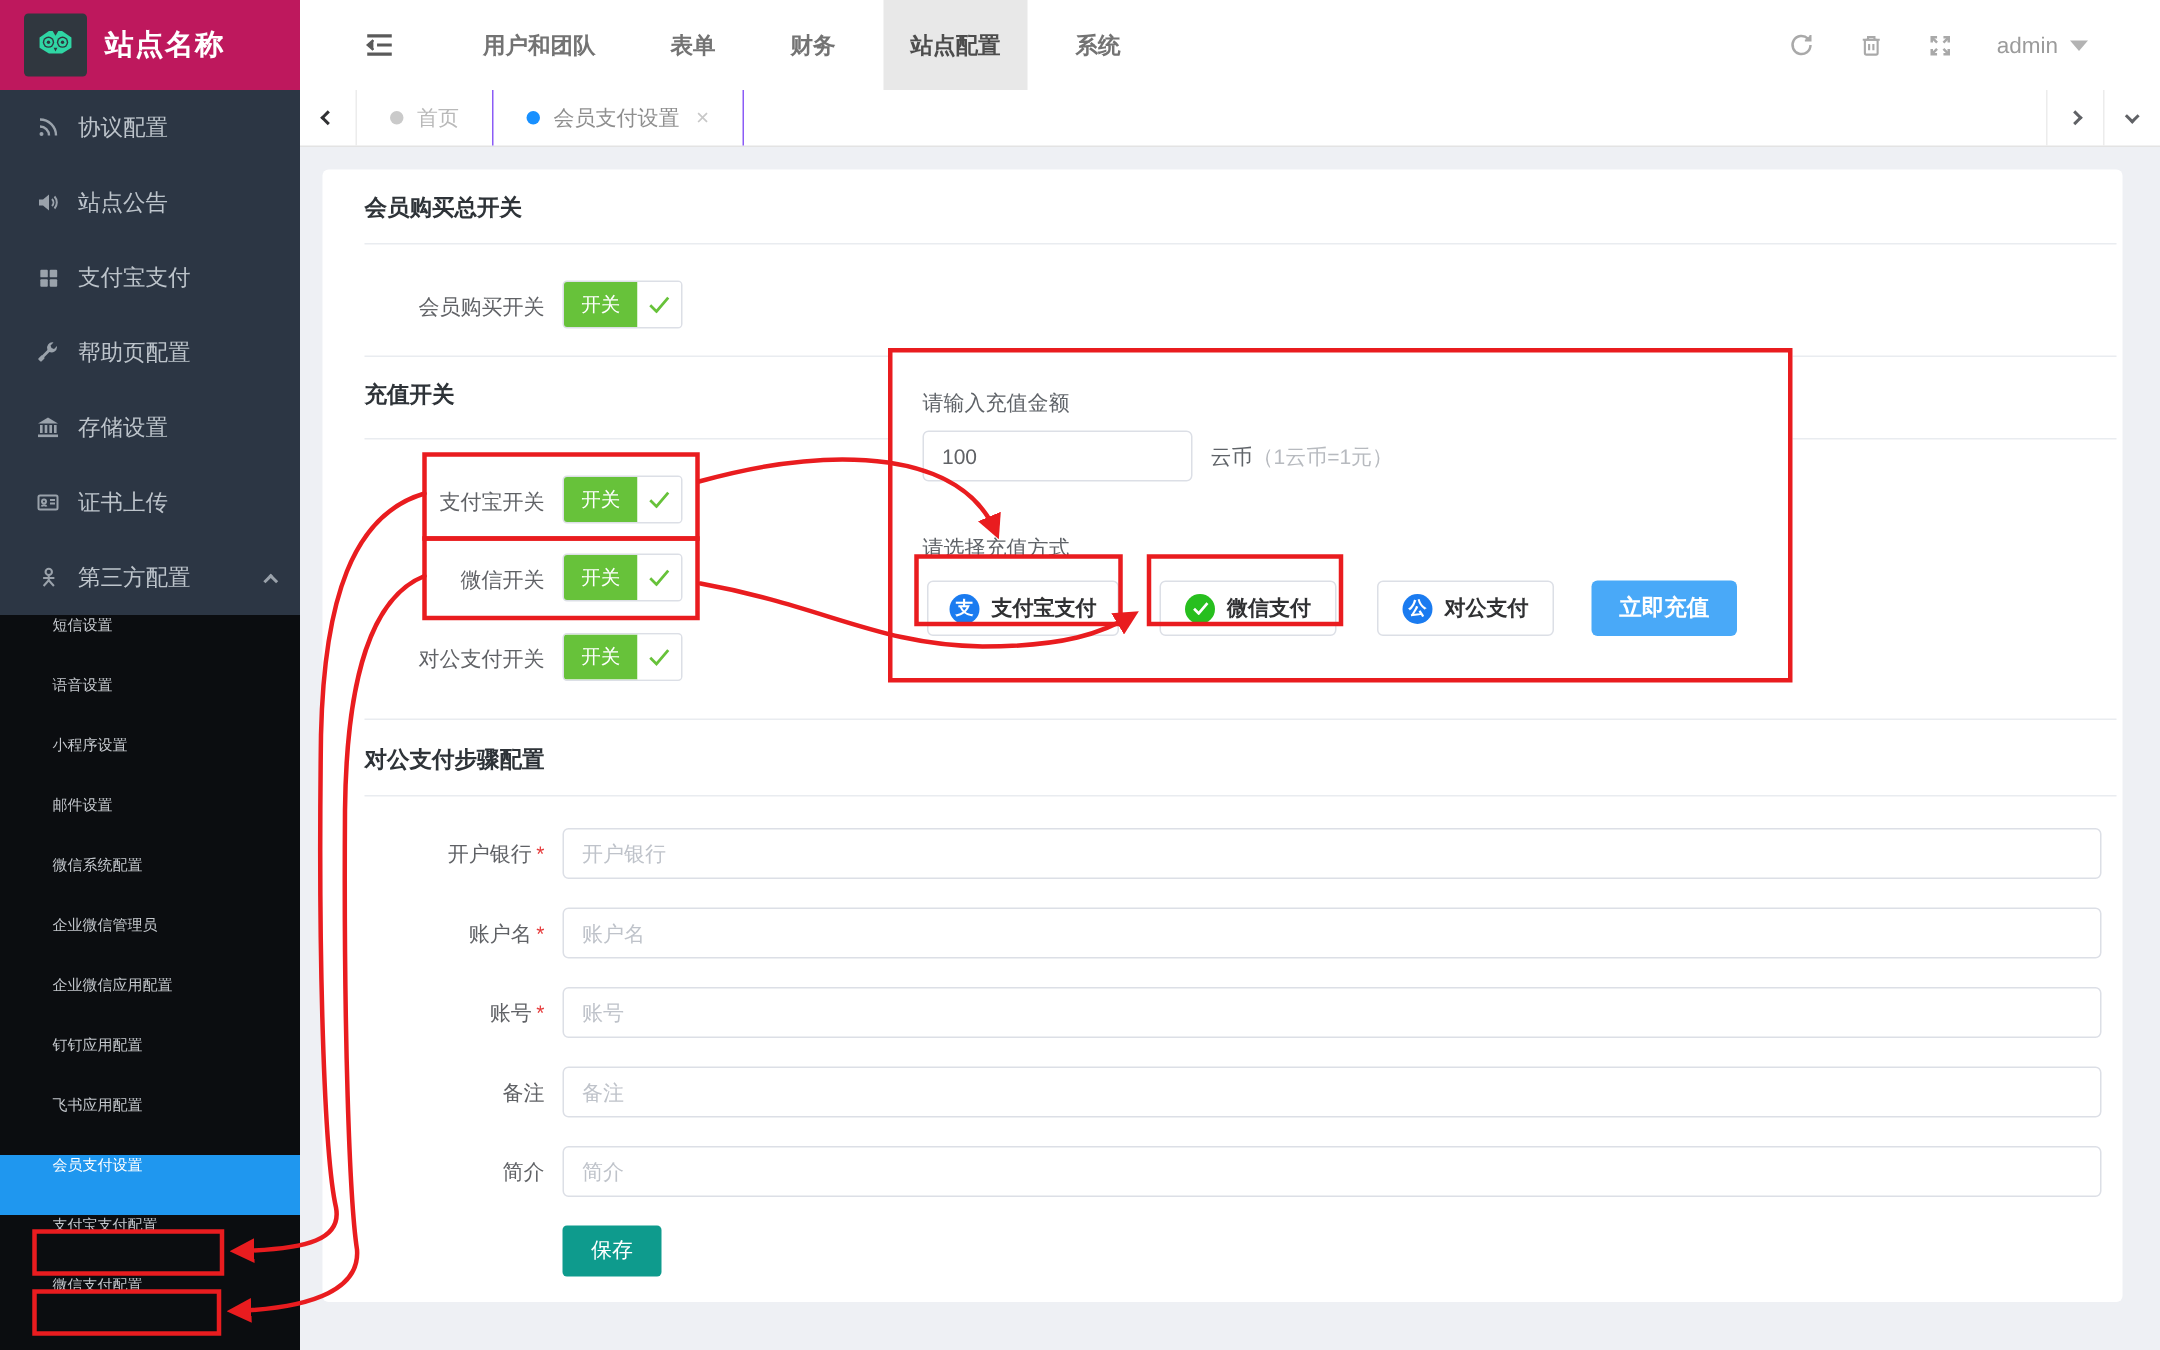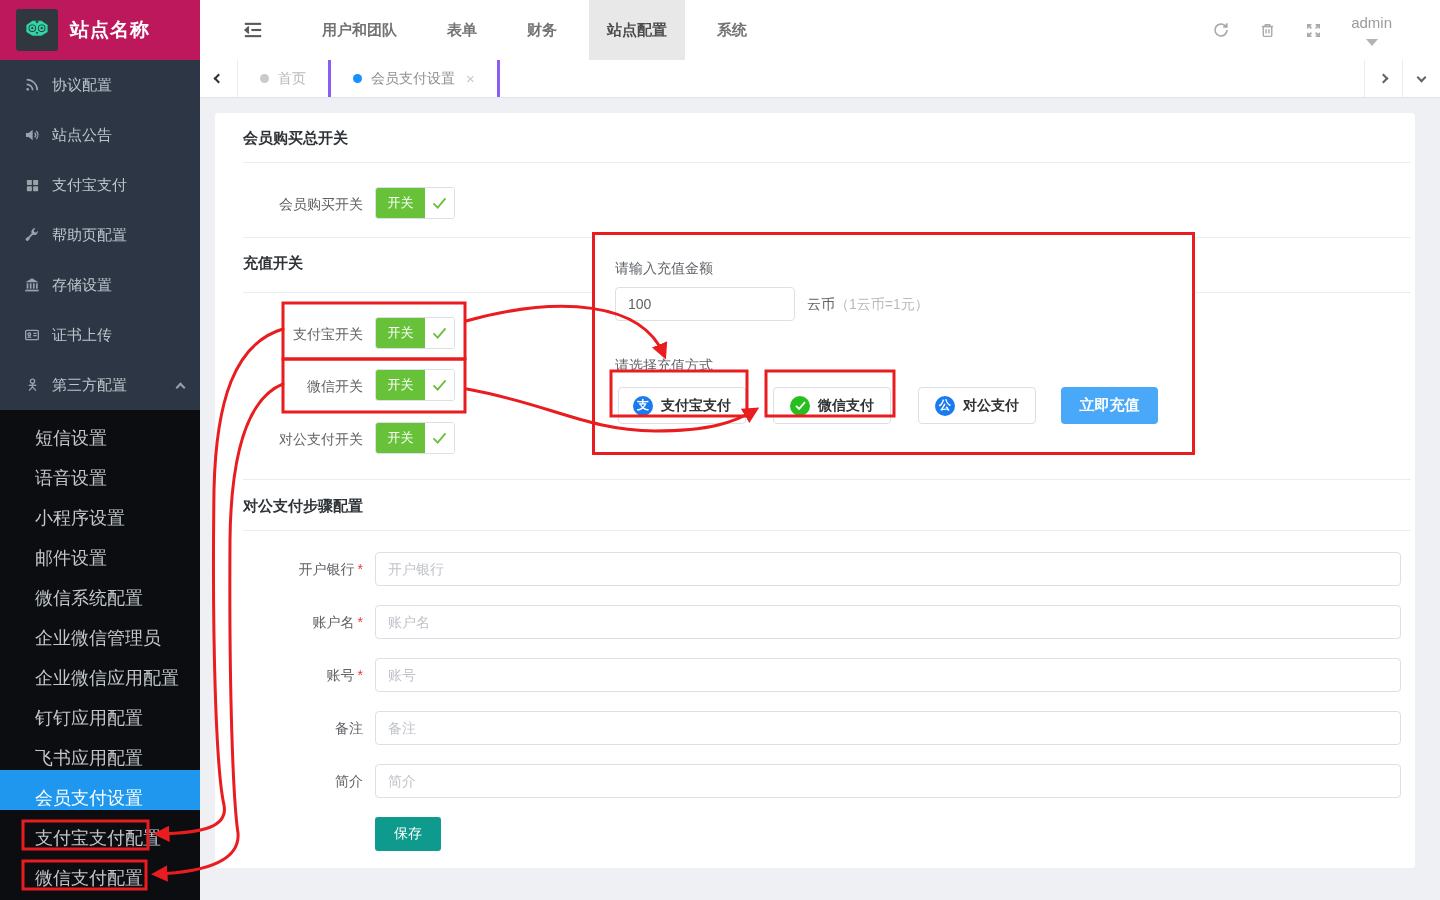--- a/index.html
+++ b/index.html
@@ -9,46 +9,46 @@
   
   .sidebar { position:absolute; left:0; top:0; width:200px; height:900px; background:#2c3644; display:flex; flex-direction:column; z-index:3; }
   .logo-bar { height:60px; background:#be185d; display:flex; align-items:center; padding-left:16px; flex:0 0 auto; }
   .logo-sq { width:42px; height:42px; background:#30373f; border-radius:3px; display:flex; align-items:center; justify-content:center; }
   .logo-title { color:#fff; font-size:19px; font-weight:bold; margin-left:12px; letter-spacing:1px; }
   .menu { flex:0 0 auto; }
   .m-item { height:50px; display:flex; align-items:center; padding:0 16px 0 24px; color:#bdc4cb; font-size:15px; cursor:pointer; }
   .m-item .mi { width:16px; height:16px; margin-right:12px; flex:0 0 auto; display:flex; align-items:center; justify-content:center; }
   .m-item .lbl { flex:1; }
   .submenu { flex:1; background:#0b0d10; }
-  .s-item { height:40px; display:flex; align-items:flex-end; padding-left:35px; color:#c3c7cc; font-size:18px; cursor:pointer; }
+  .s-item { height:40px; display:flex; align-items:flex-start; padding-left:35px; color:#c3c7cc; font-size:10px; cursor:pointer; }
   .s-item.active { background:#1f97ef; color:#fff; }
 
   .chev { display:inline-block; width:7px; height:7px; border-left:2px solid #9aa2ab; border-bottom:2px solid #9aa2ab; }
   .chev.up { transform:rotate(135deg); margin-top:4px; }
   .chev.left { transform:rotate(45deg); border-color:#303133; }
   .chev.right { transform:rotate(-135deg); border-color:#606266; }
   .chev.down { transform:rotate(-45deg); border-color:#606266; margin-top:-3px; }
 
   
   .navbar { position:absolute; left:200px; top:0; width:1240px; height:60px; background:#fff; display:flex; align-items:center; }
   .fold { margin-left:43px; margin-right:34px; cursor:pointer; display:flex; }
   .nav-item { height:60px; display:flex; align-items:center; padding:0 18px; margin:0 7px; color:#737373; font-size:15px; font-weight:bold; cursor:pointer; }
   .nav-item.active { background:#e8e8e8; color:#4d4d4d; }
   .nav-spacer { flex:1; }
   .tools { display:flex; align-items:center; gap:29px; margin-right:48px; }
   .tool { cursor:pointer; display:flex; align-items:center; }
-  .user { display:flex; align-items:center; gap:8px; color:#9b9b9b; font-size:15px; cursor:pointer;flex-direction:column; }
+  .user { display:flex; align-items:center; gap:8px; color:#9b9b9b; font-size:15px; cursor:pointer; }
   .caret { width:0; height:0; border-left:6px solid transparent; border-right:6px solid transparent; border-top:7px solid #b3b3b3; }
 
   
   .tabbar { position:absolute; left:200px; top:60px; width:1240px; height:38px; background:#fff; border-bottom:1px solid #e3e3e3; display:flex; align-items:stretch; }
   .tb-btn { width:38px; display:flex; align-items:center; justify-content:center; cursor:pointer; }
   .tb-btn.first { border-right:1px solid #ececec; }
   .tb-btn.last { border-left:1px solid #ececec; }
-  .tab { display:flex; align-items:center; gap:9px; padding:0 22px; border-right:3px solid #8b5cf6; cursor:pointer; font-size:14px; }
+  .tab { display:flex; align-items:center; gap:9px; padding:0 22px; border-right:1px solid #8b5cf6; cursor:pointer; font-size:14px; }
   .dot { width:9px; height:9px; border-radius:50%; }
   .dot.gray { background:#cacaca; }
   .dot.blue { background:#1890ff; }
   .tab .t-lbl { color:#b9b9b9; }
   .tab.current .t-lbl { color:#8f8f8f; }
   .t-close { color:#c8c8c8; font-size:15px; margin-left:2px; }
   .tab-spacer { flex:1; }
 
   
   .content { position:absolute; left:200px; top:98px; width:1240px; height:802px; background:#eef0f4;border-radius:21px; }

